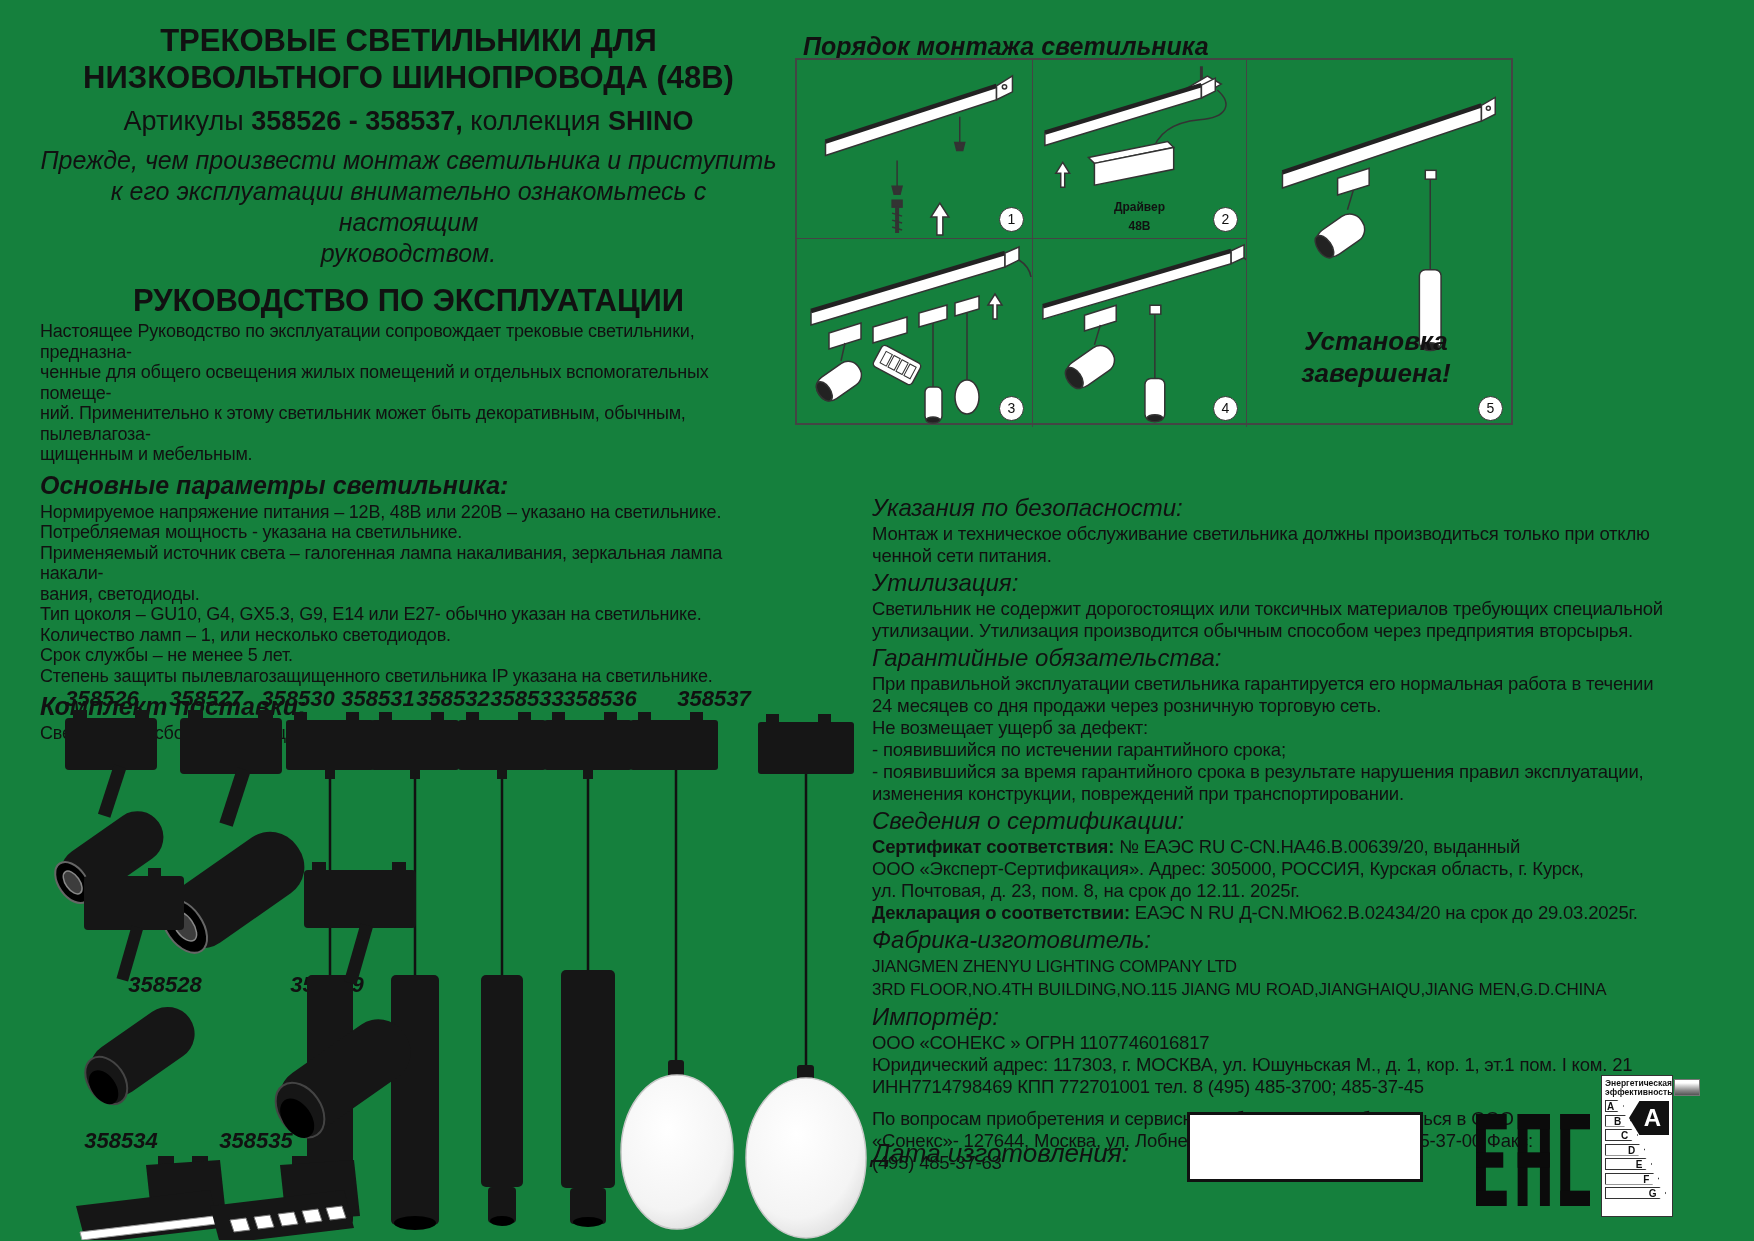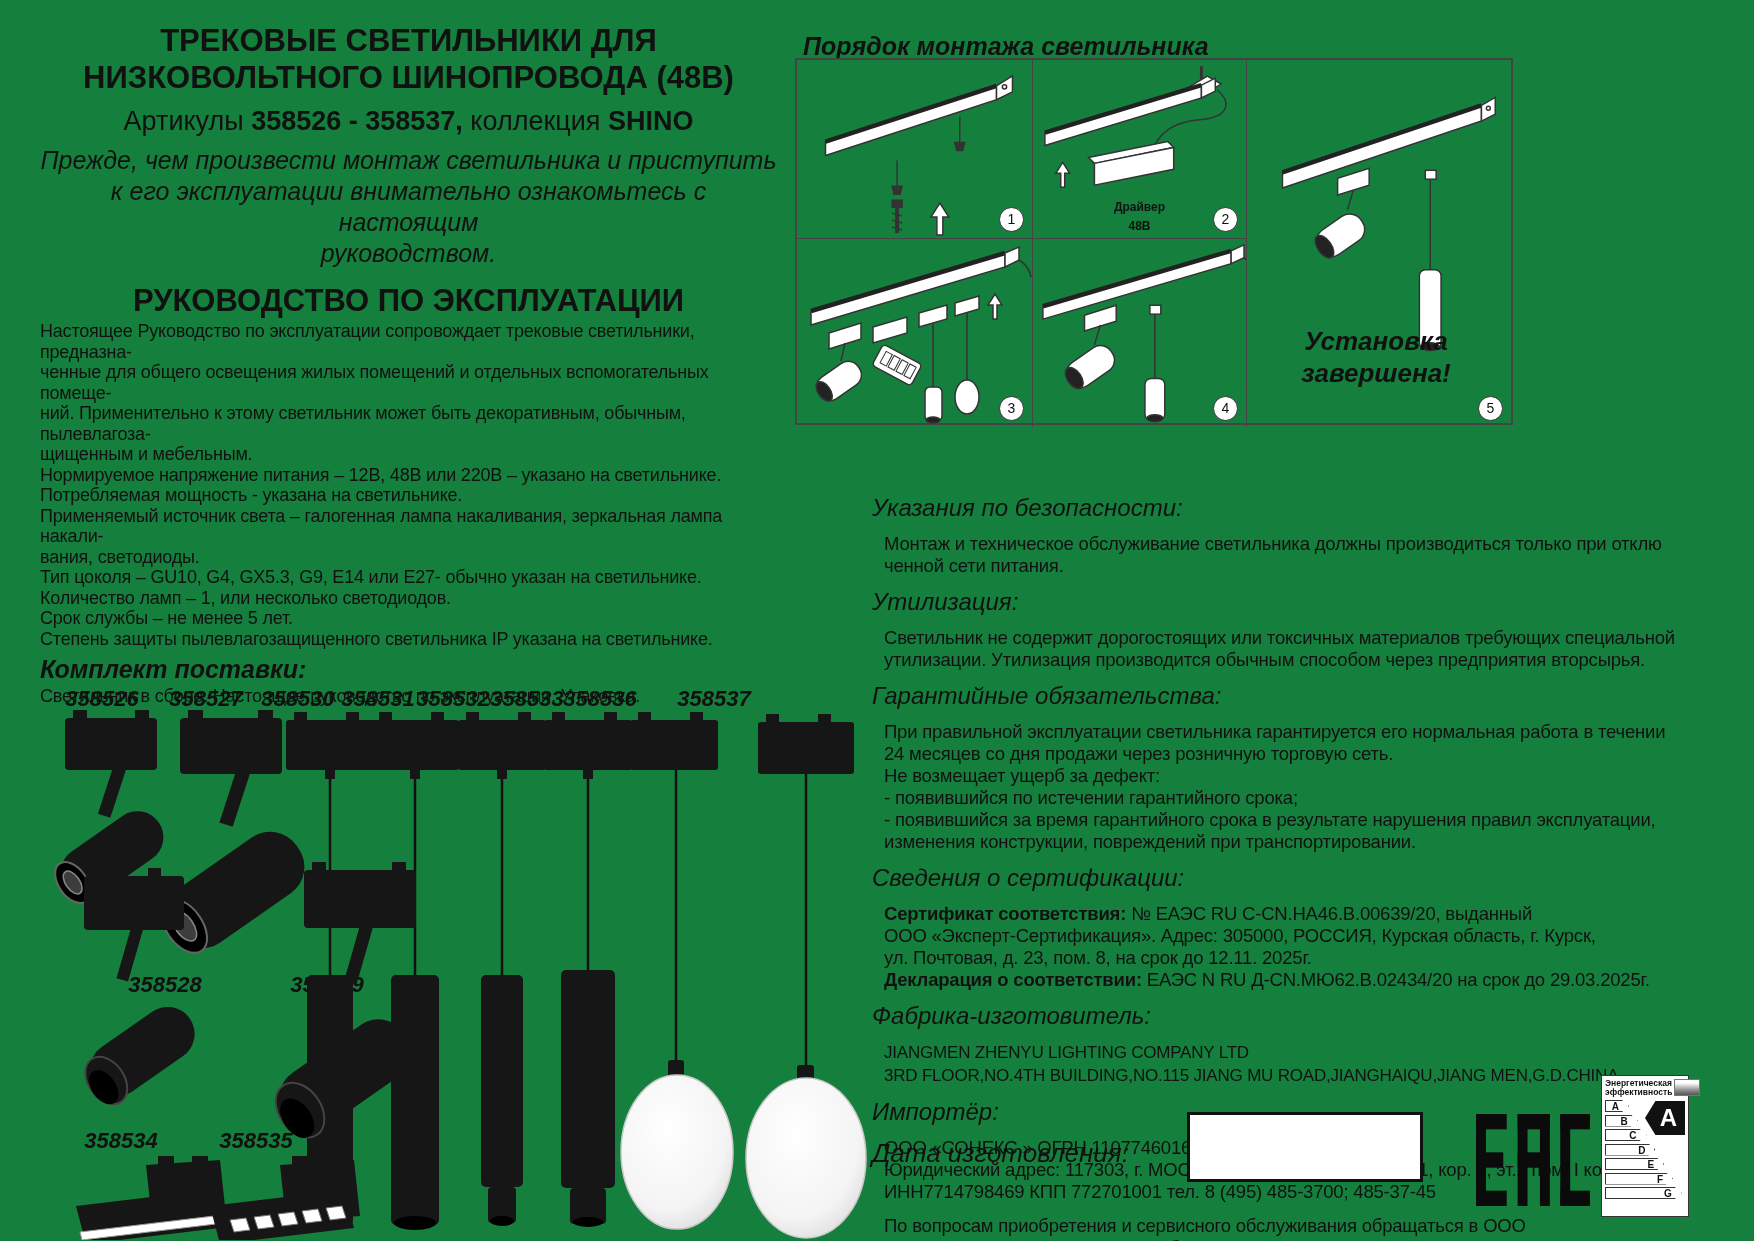--- a/index.html
+++ b/index.html
@@ -35,31 +35,31 @@
   .step-badge{position:absolute;right:8px;bottom:6px;width:23px;height:23px;border:1.6px solid #333;
               border-radius:50%;font-size:14px;line-height:23px;text-align:center;background:#fff;}
   .driver-label{position:absolute;left:50%;transform:translateX(-50%);bottom:2px;
                 font-size:12px;font-weight:bold;text-align:center;white-space:pre-line;line-height:19px;}
   .done-caption{position:absolute;left:0;right:6px;bottom:38px;text-align:center;
                 font-size:26px;line-height:32px;font-weight:bold;font-style:italic;white-space:pre-line;}
 
   
   .right-col{position:absolute;left:872px;top:492px;width:878px;}
   .rsec-h{font-size:24px;line-height:26px;font-style:italic;font-weight:normal;margin:3px 0 2px;}
-  .rsec-b{font-size:18.5px;line-height:22px;margin:12px;white-space:pre-line;letter-spacing:-0.2px;}
+  .rsec-b{font-size:18.5px;line-height:22px;margin:0;white-space:pre-line;letter-spacing:-0.2px;}
   .rsec-b b{font-weight:bold;}
   .factory-b{font-size:17px;line-height:23px;}
   .service-p{margin-top:10px;}
 
   
   .date-label{position:absolute;left:872px;top:1138px;font-size:26px;font-style:italic;}
   .date-box{position:absolute;left:1187px;top:1112px;width:236px;height:70px;
             border:3px solid #111;background:#fff;box-sizing:border-box;}
   .eac{position:absolute;left:1476px;top:1114px;}
-  .energy{position:absolute;left:1601px;top:1075px;width:88px;height:142px;border:1.5px solid #333;
+  .energy{position:absolute;left:1601px;top:1075px;width:72px;height:142px;border:1.5px solid #333;
           box-sizing:border-box;padding:3px 3px 2px;background:#fff;}
   .energy-head{display:flex;align-items:flex-start;gap:2px;margin-bottom:3px;}
   .energy-title{font-size:8.5px;line-height:9px;font-weight:bold;white-space:pre-line;}
   .energy-swatch{width:24px;height:15px;border:1px solid #777;
                  background:linear-gradient(#ffffff 20%,#8a8a8a 70%,#555 100%);flex:none;}
   .ebar{position:relative;height:12px;margin-bottom:2.5px;border:1px solid #333;background:#fff;
         clip-path:polygon(0 0,calc(100% - 7px) 0,100% 50%,calc(100% - 7px) 100%,0 100%);
         font-size:10px;font-weight:bold;line-height:12px;text-align:right;padding-right:9px;
         box-sizing:border-box;}
   .erate{position:absolute;right:3px;top:25px;width:40px;height:34px;background:#111;color:#fff;
@@ -79,20 +79,21 @@
     <p class="intro">Прежде, чем произвести монтаж светильника и приступить
 к его эксплуатации внимательно ознакомьтесь с настоящим
 руководством.</p>
     <h2 class="manual-title">РУКОВОДСТВО ПО ЭКСПЛУАТАЦИИ</h2>
 
     <p class="lsec-b">Настоящее Руководство по эксплуатации сопровождает трековые светильники, предназна-
 ченные для общего освещения жилых помещений и отдельных вспомогательных помеще-
 ний. Применительно к этому светильник может быть декоративным, обычным, пылевлагоза-
 щищенным и мебельным.</p>
 
+    <h3 class="lsec-h">Основные параметры светильника:</h3>
     <p class="lsec-b">Нормируемое напряжение питания – 12В, 48В или 220В – указано на светильнике.
 Потребляемая мощность - указана на светильнике.
 Применяемый источник света – галогенная лампа накаливания, зеркальная лампа накали-
 вания, светодиоды.
 Тип цоколя – GU10, G4, GX5.3, G9, E14 или E27- обычно указан на светильнике.
 Количество ламп – 1, или несколько светодиодов.
 Срок службы – не менее 5 лет.
 Степень защиты пылевлагозащищенного светильника IP указана на светильнике.</p>
 
     <h3 class="lsec-h">Комплект поставки:</h3>

